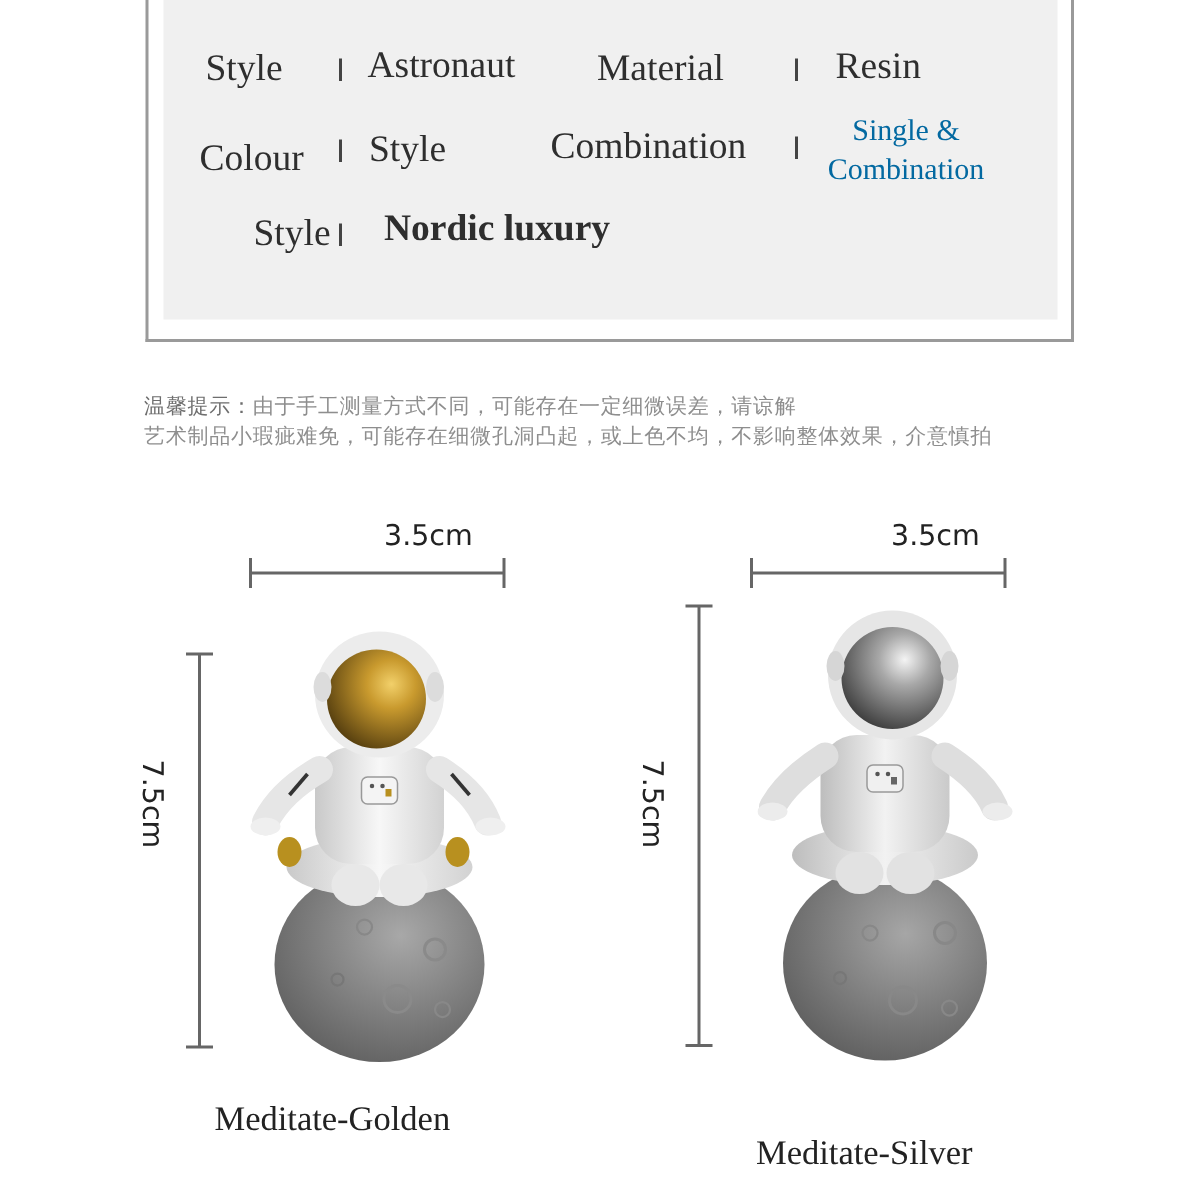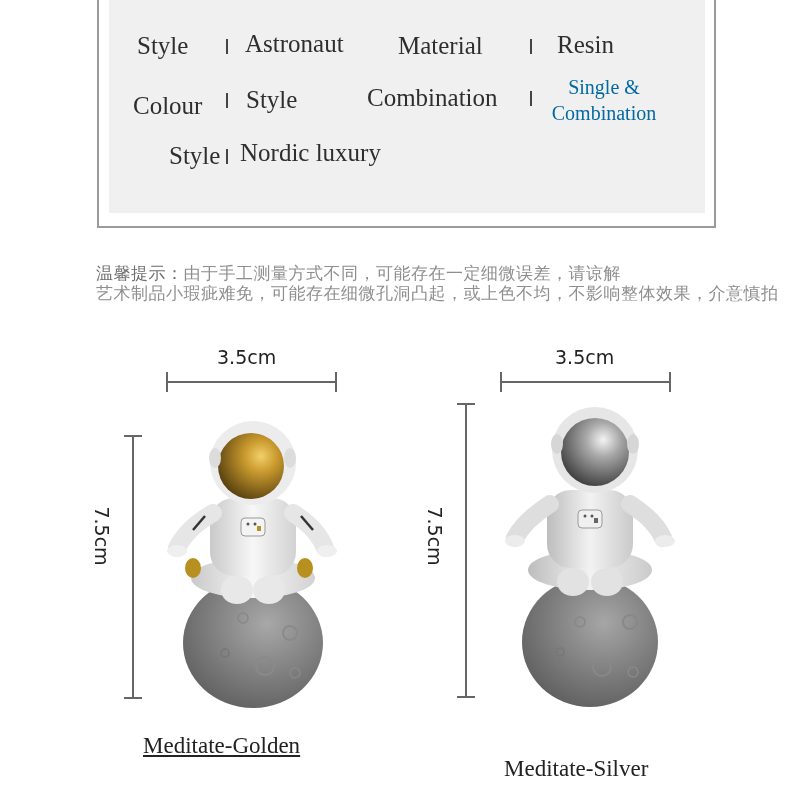--- a/index.html
+++ b/index.html
@@ -4,24 +4,24 @@
 <style>
   html, body { margin:0; padding:0; }
   body { width:800px; height:800px; background:#ffffff; position:relative; overflow:hidden;
          font-family:"Liberation Serif", "DejaVu Serif", serif; color:#2b2b2b; }
   .spec-frame { position:absolute; left:97px; top:-2px; width:619px; height:230px;
                 border:2px solid #9a9a9a; border-top:none; background:#fff; box-sizing:border-box; }
   .spec-panel { position:absolute; left:10px; top:0; width:596px; height:215px; background:#f0f0f0; }
   .spec-text { position:absolute; font-size:25px; white-space:nowrap; color:#2e2e2e; line-height:1; }
   .sep { position:absolute; width:2px; height:15px; background:#444; }
   .spec-small { position:absolute; font-size:20px; line-height:26px; text-align:center; color:#0369a1; white-space:nowrap; }
-  .notice { position:absolute; left:96px; font-size:17px; color:#8e8e8e; white-space:nowrap;
+  .notice { position:absolute; left:96px; font-size:14px; color:#8e8e8e; white-space:nowrap;
             font-family:Liberation Serif, serif; letter-spacing:0.5px; }
   .notice .lead { color:#6e6e6e; }
-  .dim-label { position:absolute; font-family:"DejaVu Sans", "Liberation Sans", sans-serif; font-size:19px; color:#222; }
+  .dim-label { position:absolute; font-family:"DejaVu Sans", "Liberation Sans", sans-serif; font-size:19px; color:#222;margin-left:39px; }
   .hline { position:absolute; height:2px; background:#666; }
   .vline { position:absolute; width:2px; background:#666; }
   .tick-v { position:absolute; width:2px; height:20px; background:#666; }
   .tick-h { position:absolute; height:2px; width:18px; background:#666; }
   .vlabel { position:absolute; font-family:"DejaVu Sans", "Liberation Sans", sans-serif; font-size:19px; color:#222;
             transform:rotate(90deg); transform-origin:center; white-space:nowrap; }
   .caption { position:absolute; font-size:23px; color:#222; white-space:nowrap; }
   .figure { position:absolute; }
 </style>
 </head>
@@ -45,21 +45,21 @@
 
 <div class="spec-text" style="left:367px; top:85px;">Combination</div>
 <div class="sep" style="left:530px; top:91px;"></div>
 <div class="spec-small" style="left:540px; top:74px; width:128px;">
   <div>Single &amp;</div>
   <div>Combination</div>
 </div>
 
 <div class="spec-text" style="left:169px; top:143px;">Style</div>
 <div class="sep" style="left:226px; top:149px;"></div>
-<div class="spec-text" style="left:240px; top:140px;">Nordic luxury</div>
+<div class="spec-text" style="left:256px; top:140px;font-weight:bold;">Nordic luxury</div>
 
 <div class="notice" style="top:262px;">
   <span class="lead">温馨提示：</span><span>由于手工测量方式不同，可能存在一定细微误差，请谅解</span>
 </div>
 <div class="notice" style="top:282px;text-align:right;">艺术制品小瑕疵难免，可能存在细微孔洞凸起，或上色不均，不影响整体效果，介意慎拍</div>
 
 <div class="dim-label" style="left:217px; top:346px;">3.5cm</div>
 <div class="hline" style="left:166px; top:381px; width:170px;"></div>
 <div class="tick-v" style="left:166px; top:372px;"></div>
 <div class="tick-v" style="left:335px; top:372px;"></div>
@@ -115,21 +115,21 @@
   <circle cx="83" cy="106" r="1.5" fill="#555"></circle>
     <circle cx="90" cy="106" r="1.5" fill="#555"></circle>
   <rect x="92" y="108" width="4" height="5" fill="#b8901f"></rect>
 
   <ellipse cx="88" cy="45" rx="43" ry="42" fill="#ececec"></ellipse>
   <ellipse cx="86" cy="48" rx="33" ry="33" fill="url(#gold)"></ellipse>
   <ellipse cx="50" cy="40" rx="6" ry="10" fill="#dcdcdc"></ellipse>
   <ellipse cx="125" cy="40" rx="6" ry="10" fill="#dcdcdc"></ellipse>
 </svg>
 
-<div class="caption" style="left:143px; top:733px;text-decoration:underline;">Meditate-Golden</div>
+<div class="caption" style="left:143px; top:733px;">Meditate-Golden</div>
 
 <div class="dim-label" style="left:555px; top:346px;">3.5cm</div>
 <div class="hline" style="left:500px; top:381px; width:170px;"></div>
 <div class="tick-v" style="left:500px; top:372px;"></div>
 <div class="tick-v" style="left:669px; top:372px;"></div>
 
 <div class="vline" style="left:465px; top:404px; height:293px;"></div>
 <div class="tick-h" style="left:457px; top:403px;"></div>
 <div class="tick-h" style="left:457px; top:696px;"></div>
 <div class="vlabel" style="left:405px; top:525px;">7.5cm</div>

